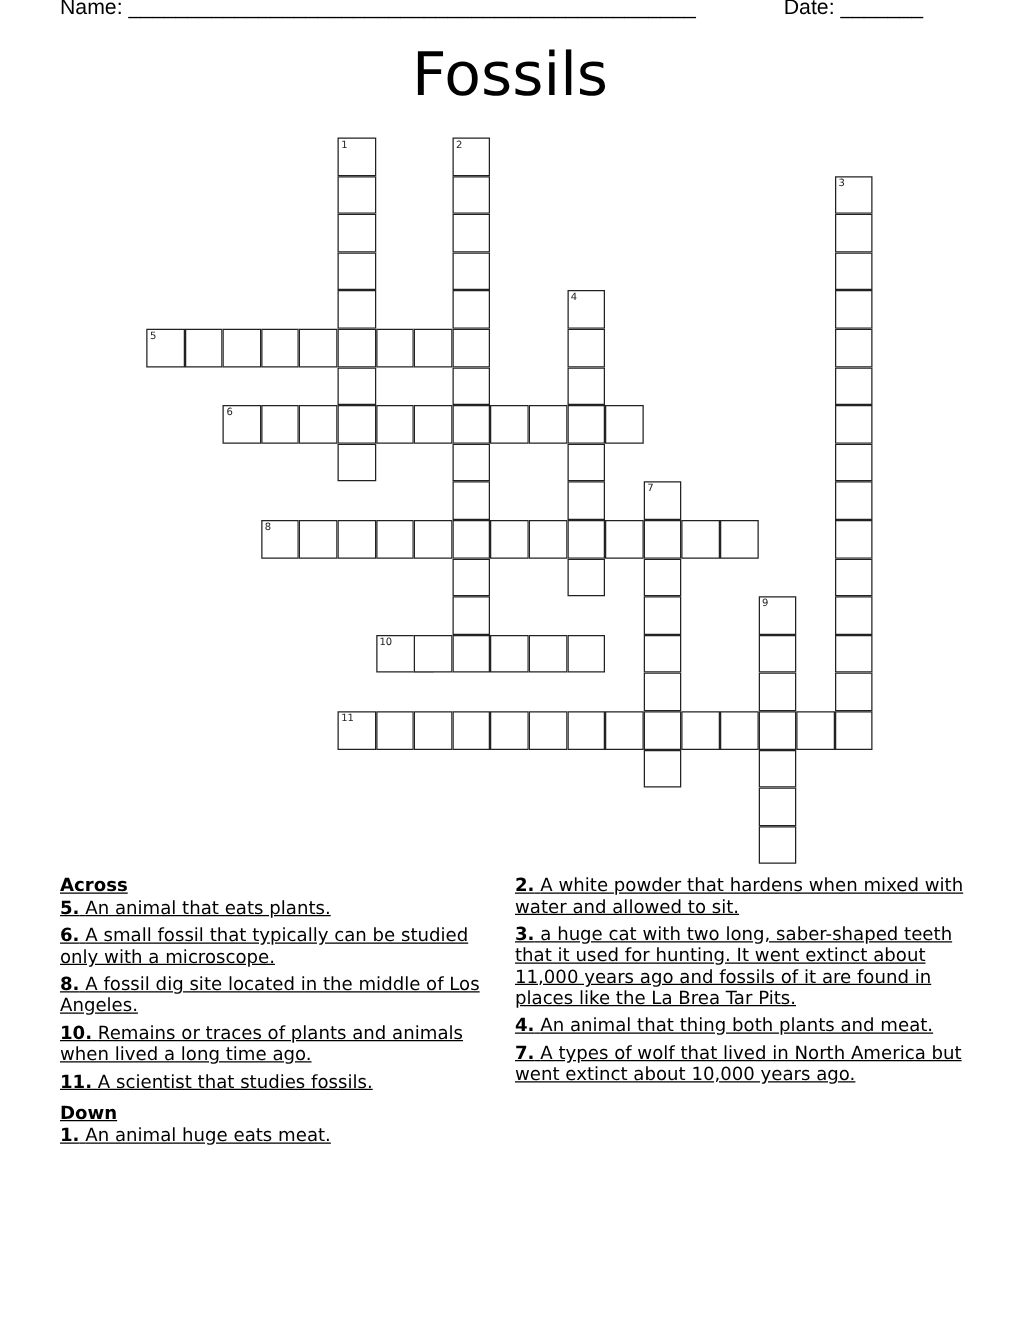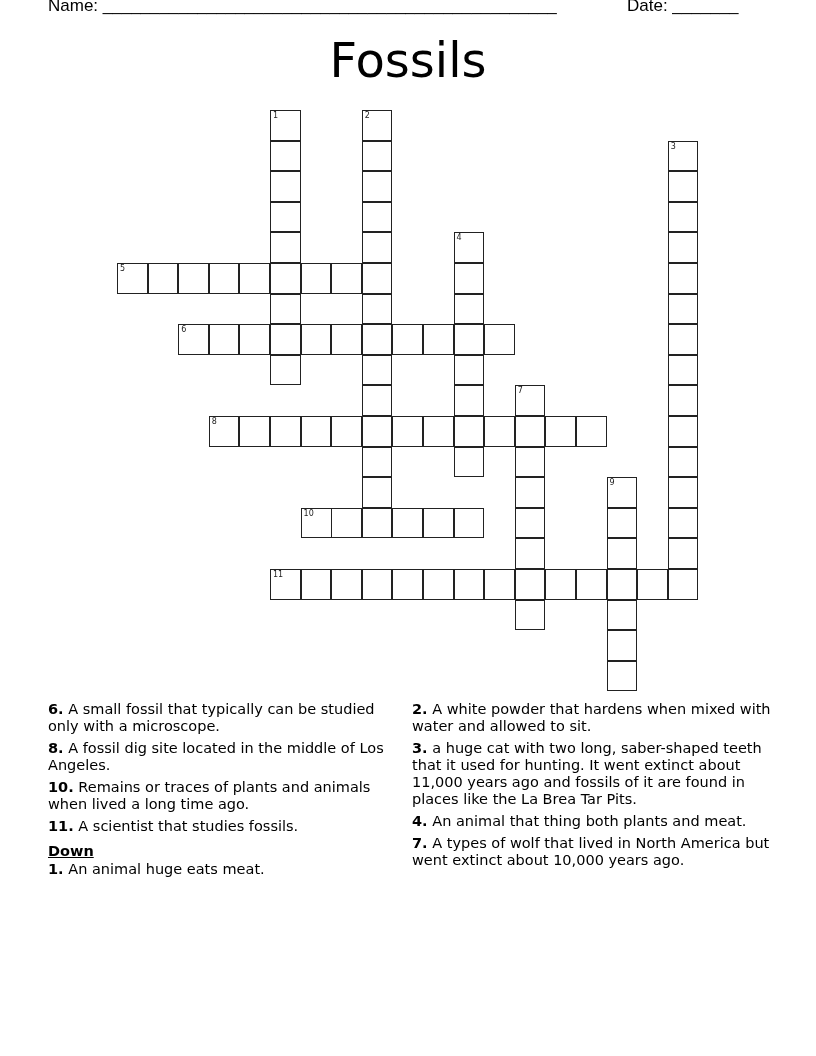--- a/index.html
+++ b/index.html
@@ -4,21 +4,21 @@
 <style>
   html, body { margin: 0; padding: 0; background: #ffffff; }
   body { width: 816px; height: 1056px; position: relative; overflow: hidden; font-family: "DejaVu Sans", sans-serif; color: #000; }
   .hdr { position: absolute; top: -4px; font-family: "Liberation Sans", sans-serif; font-size: 17px; color: #000; white-space: nowrap; }
   .title { position: absolute; top: 32px; left: 0; width: 816px; text-align: center; font-family: "DejaVu Sans", sans-serif; font-size: 48px; letter-spacing: 0px; }
   .grid { position: absolute; left: 0; top: 0; width: 816px; height: 700px; }
   .cell { position: absolute; width: 30.6px; height: 30.6px; box-sizing: border-box; border: 1.5px solid #222; background: #fff; }
   .num { position: absolute; left: 2px; top: 0px; font-size: 8px; font-family: "DejaVu Sans", sans-serif; color: #222; line-height: 10px; }
   .clues { position: absolute; top: 701px; font-size: 14.5px; line-height: 17px; }
   .clues .head { font-weight: bold; text-decoration: underline; margin-bottom: 1px; }
-  .clue { margin-bottom: 5px; }
+  .clue { margin-bottom: 5px; text-decoration: underline; }
   .clue b { font-weight: bold; }
   .col-left { left: 48px; width: 345px; }
   .col-right { left: 412px; width: 360px; }
 </style>
 </head>
 <body>
 
 <div class="hdr" style="left:48px;">Name: ________________________________________________</div>
 <div class="hdr" style="left:627px;">Date: _______</div>
 
@@ -145,20 +145,22 @@
     <div class="cell" style="left: 392.4px; top: 569px;"></div>
     <div class="cell" style="left: 423px; top: 569px;"></div>
     <div class="cell" style="left: 453.6px; top: 569px;"></div>
     <div class="cell" style="left: 484.2px; top: 569px;"></div>
     <div class="cell" style="left: 545.4px; top: 569px;"></div>
     <div class="cell" style="left: 576px; top: 569px;"></div>
     <div class="cell" style="left: 637.2px; top: 569px;"></div>
   </div>
 
 <div class="clues col-left">
+  <div class="head">Across</div>
+  <div class="clue"><b>5.</b> <span>An animal that eats plants.</span></div>
   <div class="clue"><b>6.</b> <span>A small fossil that typically can be studied only with a microscope.</span></div>
   <div class="clue"><b>8.</b> <span>A fossil dig site located in the middle of Los Angeles.</span></div>
   <div class="clue"><b>10.</b> <span>Remains or traces of plants and animals when lived a long time ago.</span></div>
   <div class="clue" style="margin-bottom:8px;"><b>11.</b> <span>A scientist that studies fossils.</span></div>
   <div class="head">Down</div>
   <div class="clue"><b>1.</b> <span>An animal huge eats meat.</span></div>
 </div>
 
 <div class="clues col-right">
   <div class="clue"><b>2.</b> <span>A white powder that hardens when mixed with water and allowed to sit.</span></div>

